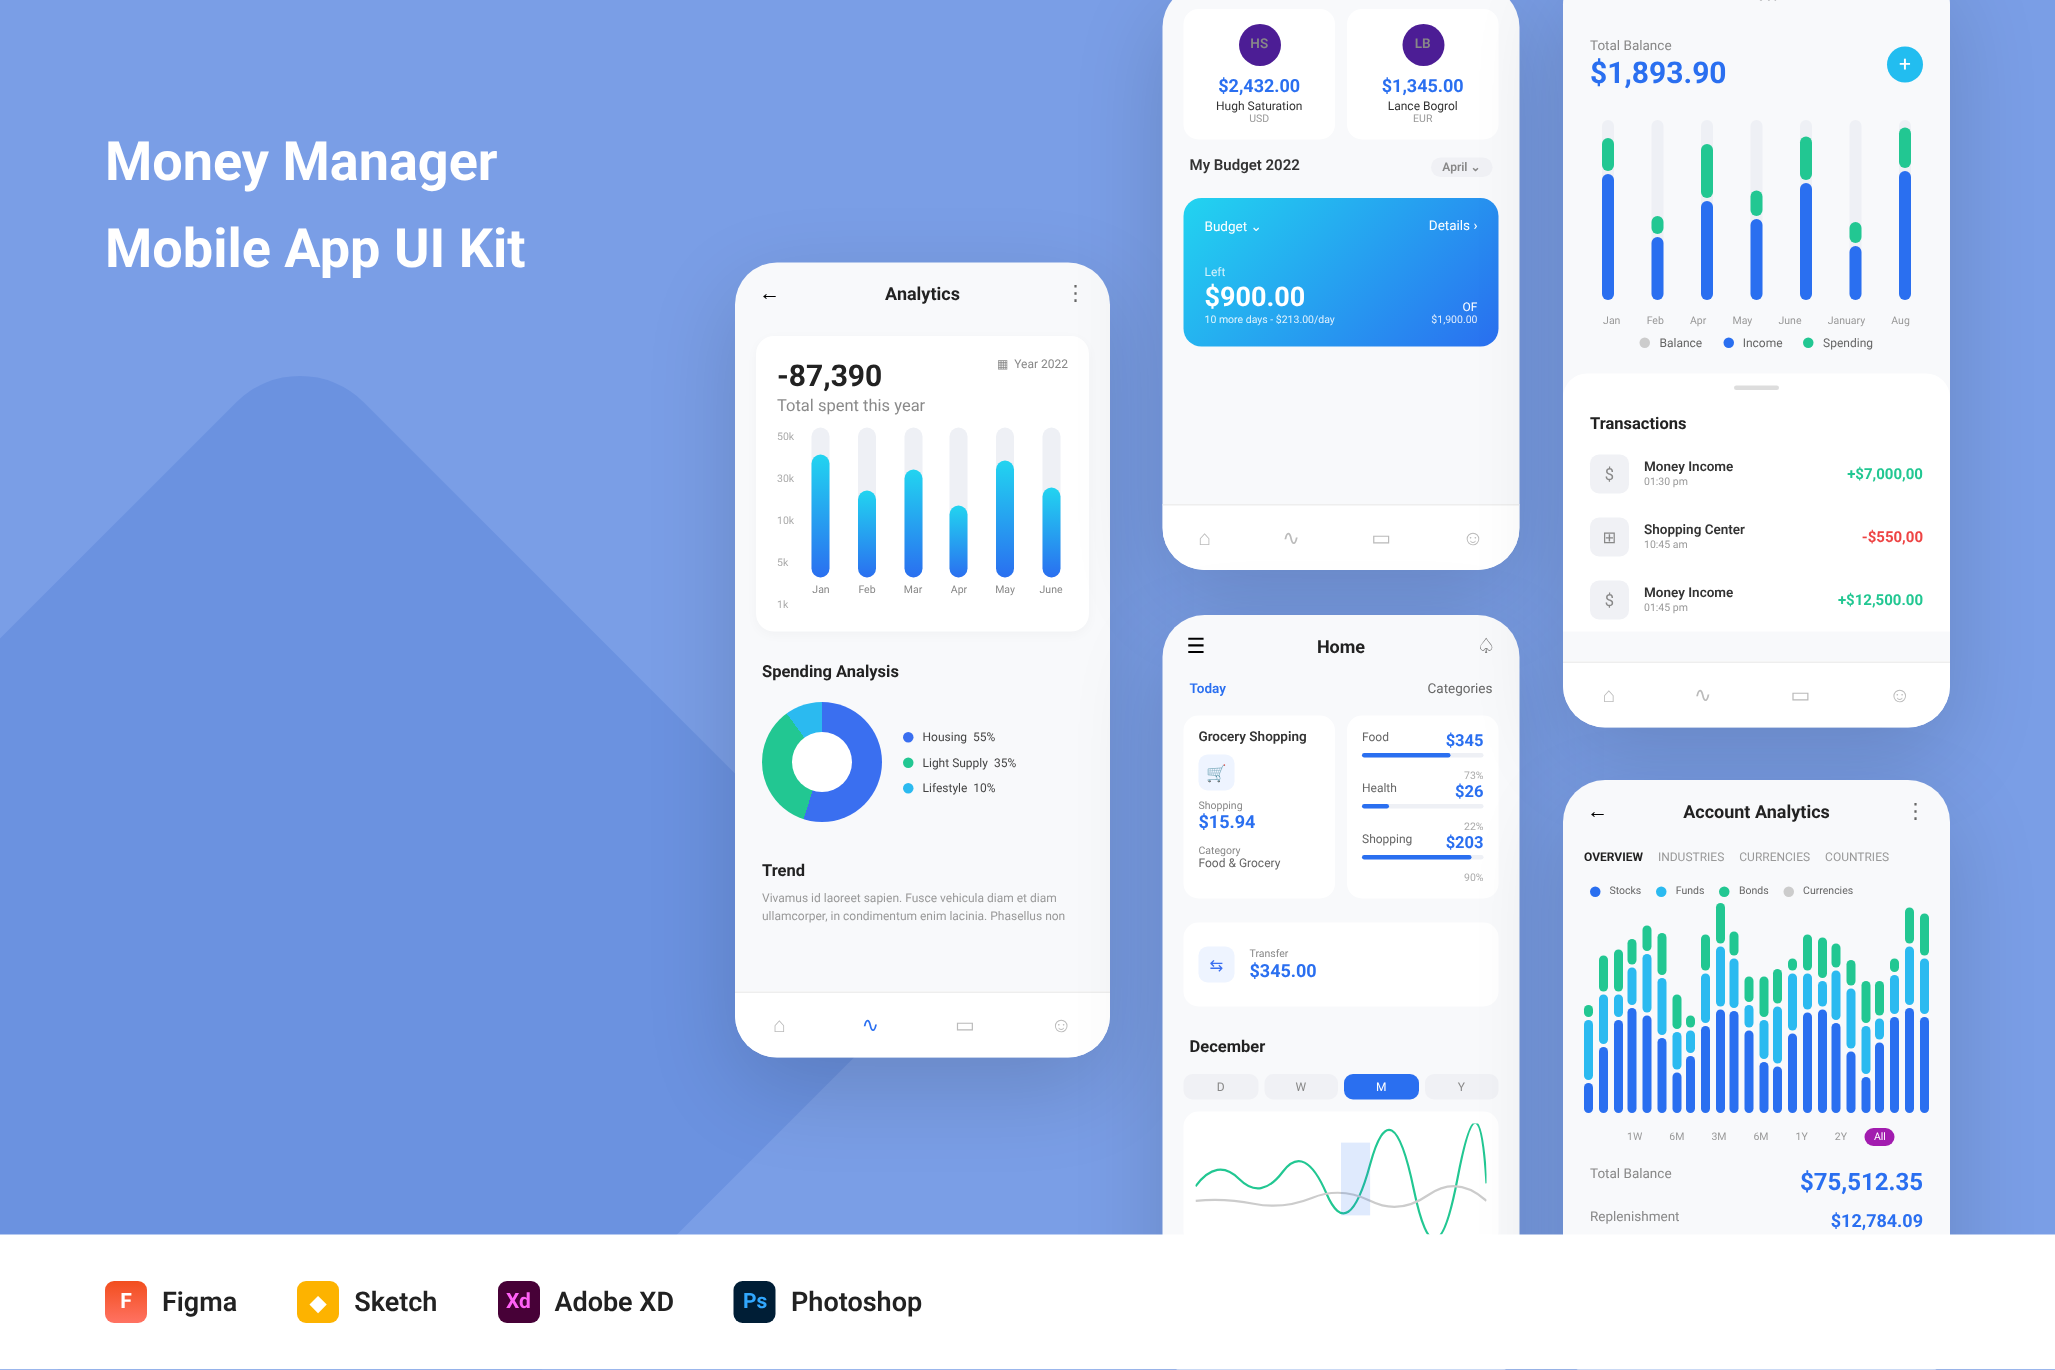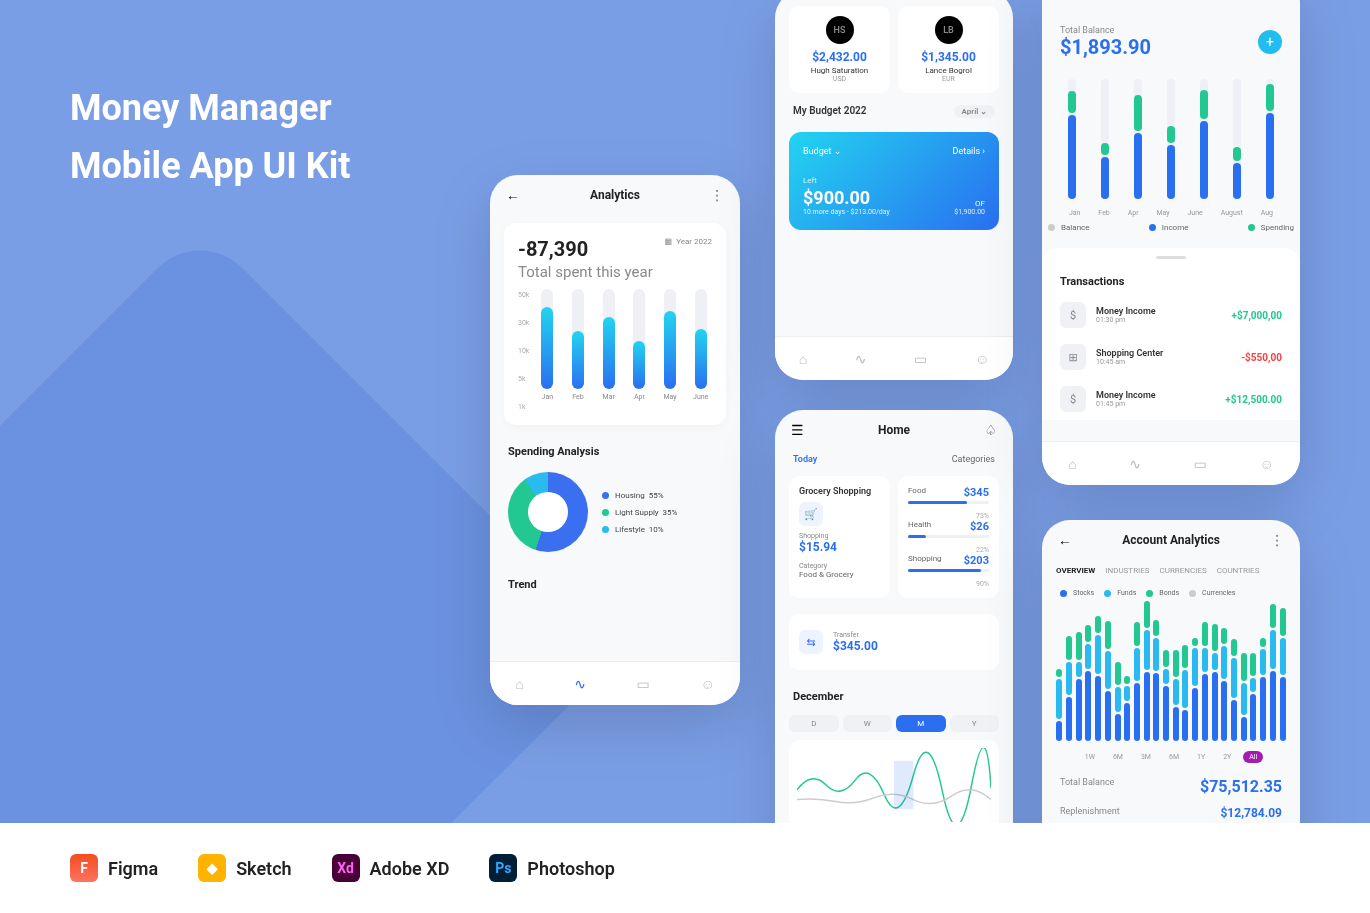--- a/index.html
+++ b/index.html
@@ -18,41 +18,41 @@
 .phone2 { left: 775px; top: -10px; width: 238px; height: 390px; }
 .phone3 { left: 775px; top: 410px; width: 238px; height: 510px; }
 .phone4 { left: 1042px; top: -25px; width: 258px; height: 510px; }
 .phone5 { left: 1042px; top: 520px; width: 258px; height: 400px; }
 .ph-header { display: flex; align-items: center; justify-content: space-between; padding: 12px 16px; }
 .ph-title { font-size: 12px; font-weight: 700; color: #222; }
 .back-arrow { font-size: 14px; cursor: pointer; }
 .dots { font-size: 14px; color: #666; cursor: pointer; }
 .card { background: #fff; border-radius: 12px; padding: 14px; margin: 8px 14px; box-shadow: 0 2px 8px rgba(0,0,0,0.03); }
 .big-num { font-size: 20px; font-weight: 700; color: #222; }
-.sub-text { font-size: 15px; color: #8a8a8a; margin-top: 2px; }
+.sub-text { font-size: 11px; color: #8a8a8a; margin-top: 2px; }
 .year-badge { display: inline-flex; align-items: center; gap: 4px; font-size: 8px; color: #888; }
 .bar-chart { display: flex; align-items: flex-end; gap: 8px; height: 120px; padding: 10px 0; position: relative; }
 .y-axis { position: absolute; left: -18px; top: 0; height: 100%; display: flex; flex-direction: column; justify-content: space-between; font-size: 7px; color: #aaa; }
 .bar-col { flex: 1; display: flex; flex-direction: column; align-items: center; gap: 4px; }
 .bar-bg { width: 12px; height: 100px; background: #eef0f5; border-radius: 10px; display: flex; align-items: flex-end; }
 .bar-fill { width: 100%; border-radius: 10px; background: linear-gradient(180deg, #22d4f0, #2a6ff0); }
 .bar-label { font-size: 7px; color: #888; }
 .section-title { font-size: 11px; font-weight: 700; color: #222; padding: 12px 18px 6px; }
 .donut-row { display: flex; align-items: center; gap: 14px; padding: 8px 18px 14px; }
 .donut { width: 80px; height: 80px; border-radius: 50%; background: conic-gradient(#3a6ff0 0 55%, #22c792 55% 90%, #2bbaf0 90% 100%); display: flex; align-items: center; justify-content: center; }
 .donut-hole { width: 40px; height: 40px; background: #fff; border-radius: 50%; }
 .legend { display: flex; flex-direction: column; gap: 8px; font-size: 8px; color: #444; }
 .legend-item { display: flex; align-items: center; gap: 6px; }
 .legend-dot { width: 7px; height: 7px; border-radius: 50%; }
 .bottom-nav { position: absolute; bottom: 0; left: 0; right: 0; height: 44px; background: #fff; display: flex; align-items: center; justify-content: space-around; border-top: 1px solid #eee; }
 .nav-icon { font-size: 14px; color: #bbb; cursor: pointer; }
 .nav-icon.active { color: #2a6ff0; }
 .contact-row { display: flex; gap: 8px; padding: 0 14px; }
 .contact-card { flex: 1; background: #fff; border-radius: 10px; padding: 10px; text-align: center; }
-.avatar-badge { width: 28px; height: 28px; border-radius: 50%; background: #000000; margin: 0 auto 6px; display: flex; align-items: center; justify-content: center; font-size: 9px; color: #888; font-weight: 600; }
+.avatar-badge { width: 28px; height: 28px; border-radius: 50%; background: #4c1d95; margin: 0 auto 6px; display: flex; align-items: center; justify-content: center; font-size: 9px; color: #888; font-weight: 600; }
 .contact-amount { color: #2a6ff0; font-size: 12px; font-weight: 700; }
 .contact-name { font-size: 8px; color: #333; margin-top: 2px; }
 .contact-curr { font-size: 7px; color: #999; }
 .budget-header { display: flex; justify-content: space-between; padding: 12px 18px 6px; font-size: 10px; font-weight: 600; color: #333; }
 .month-pill { background: #f0f1f5; border-radius: 10px; padding: 2px 8px; font-size: 8px; color: #888; cursor: pointer; }
 .budget-card { margin: 8px 14px; padding: 14px; border-radius: 12px; background: linear-gradient(135deg, #22d4f0, #2a6ff0); color: #fff; }
 .budget-top { display: flex; justify-content: space-between; font-size: 9px; margin-bottom: 20px; }
 .budget-amount { font-size: 18px; font-weight: 700; margin-top: 2px; }
 .budget-sub { font-size: 7px; opacity: 0.85; display: flex; justify-content: space-between; }
 .tx-row { display: flex; align-items: center; justify-content: space-between; padding: 8px 18px; }
@@ -97,21 +97,21 @@
 .tab5 { padding: 6px 0; cursor: pointer; }
 .tab5.active { color: #222; font-weight: 700; }
 .legend5 { display: flex; gap: 10px; font-size: 7px; color: #666; padding: 8px 18px; }
 .mini-bars { display: flex; align-items: flex-end; gap: 3px; height: 140px; padding: 4px 14px; }
 .mini-col { flex: 1; display: flex; flex-direction: column; justify-content: flex-end; align-items: center; gap: 2px; }
 .mini-seg { width: 6px; border-radius: 4px; }
 .time-tabs { display: flex; gap: 6px; justify-content: center; font-size: 7px; color: #999; padding: 6px; }
 .t-tab { padding: 2px 6px; border-radius: 8px; cursor: pointer; }
 .t-tab.active { background: #a21caf; color: #fff; }
 .total-row { display: flex; justify-content: space-between; padding: 8px 18px 2px; }
-.legend-h { display: flex; justify-content: space-between; gap: 14px; font-size: 8px; color: #666; padding: 6px; }
+.legend-h { display: flex; justify-content: center; gap: 14px; font-size: 8px; color: #666; padding: 6px; }
 </style>
 </head>
 <body>
 
 <div class="bg-shape"></div>
 <div class="title">
   <span>Money Manager</span><br><span>Mobile App UI Kit</span>
 </div>
 
 <div class="phone phone1">
@@ -190,20 +190,21 @@
           <span class="legend-dot" style="background:#22c792"></span>
           <span>Light Supply &nbsp;35%</span>
         </div>
         <div class="legend-item">
           <span class="legend-dot" style="background:#2bbaf0"></span>
           <span>Lifestyle &nbsp;10%</span>
         </div>
       </div>
   </div>
   <div class="section-title">Trend</div>
+  <div style="padding:0 18px;font-size:8px;color:#999;line-height:1.5">Vivamus id laoreet sapien. Fusce vehicula diam et diam ullamcorper, in condimentum enim lacinia. Phasellus non</div>
   <div class="bottom-nav">
     <span class="nav-icon">⌂</span>
     <span class="nav-icon active">∿</span>
     <span class="nav-icon">▭</span>
     <span class="nav-icon">☺</span>
   </div>
 </div>
 
 <div class="phone phone2">
   <div class="contact-row" style="margin-top:16px" id="contacts">
@@ -391,21 +392,21 @@
           <div class="seg seg-blue" style="height:72%"></div>
         </div>
       </div>
     </div>
   <div style="display:flex;justify-content:space-around;font-size:7px;color:#999;padding:0 18px" id="months4">
       <span>Jan</span>
       <span>Feb</span>
       <span>Apr</span>
       <span>May</span>
       <span>June</span>
-      <span>August</span>
+      <span>January</span>
       <span>Aug</span>
     </div>
   <div class="legend-h">
     <span class="legend-item">
         <span class="legend-dot" style="background:#ccc"></span>
         <span>Balance</span>
       </span>
     <span class="legend-item">
         <span class="legend-dot" style="background:#2a6ff0"></span>
         <span>Income</span>

